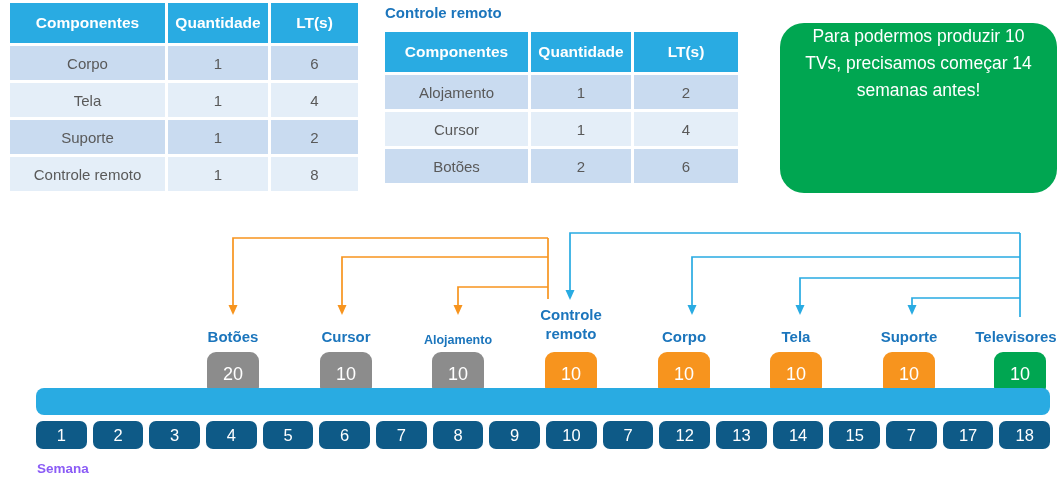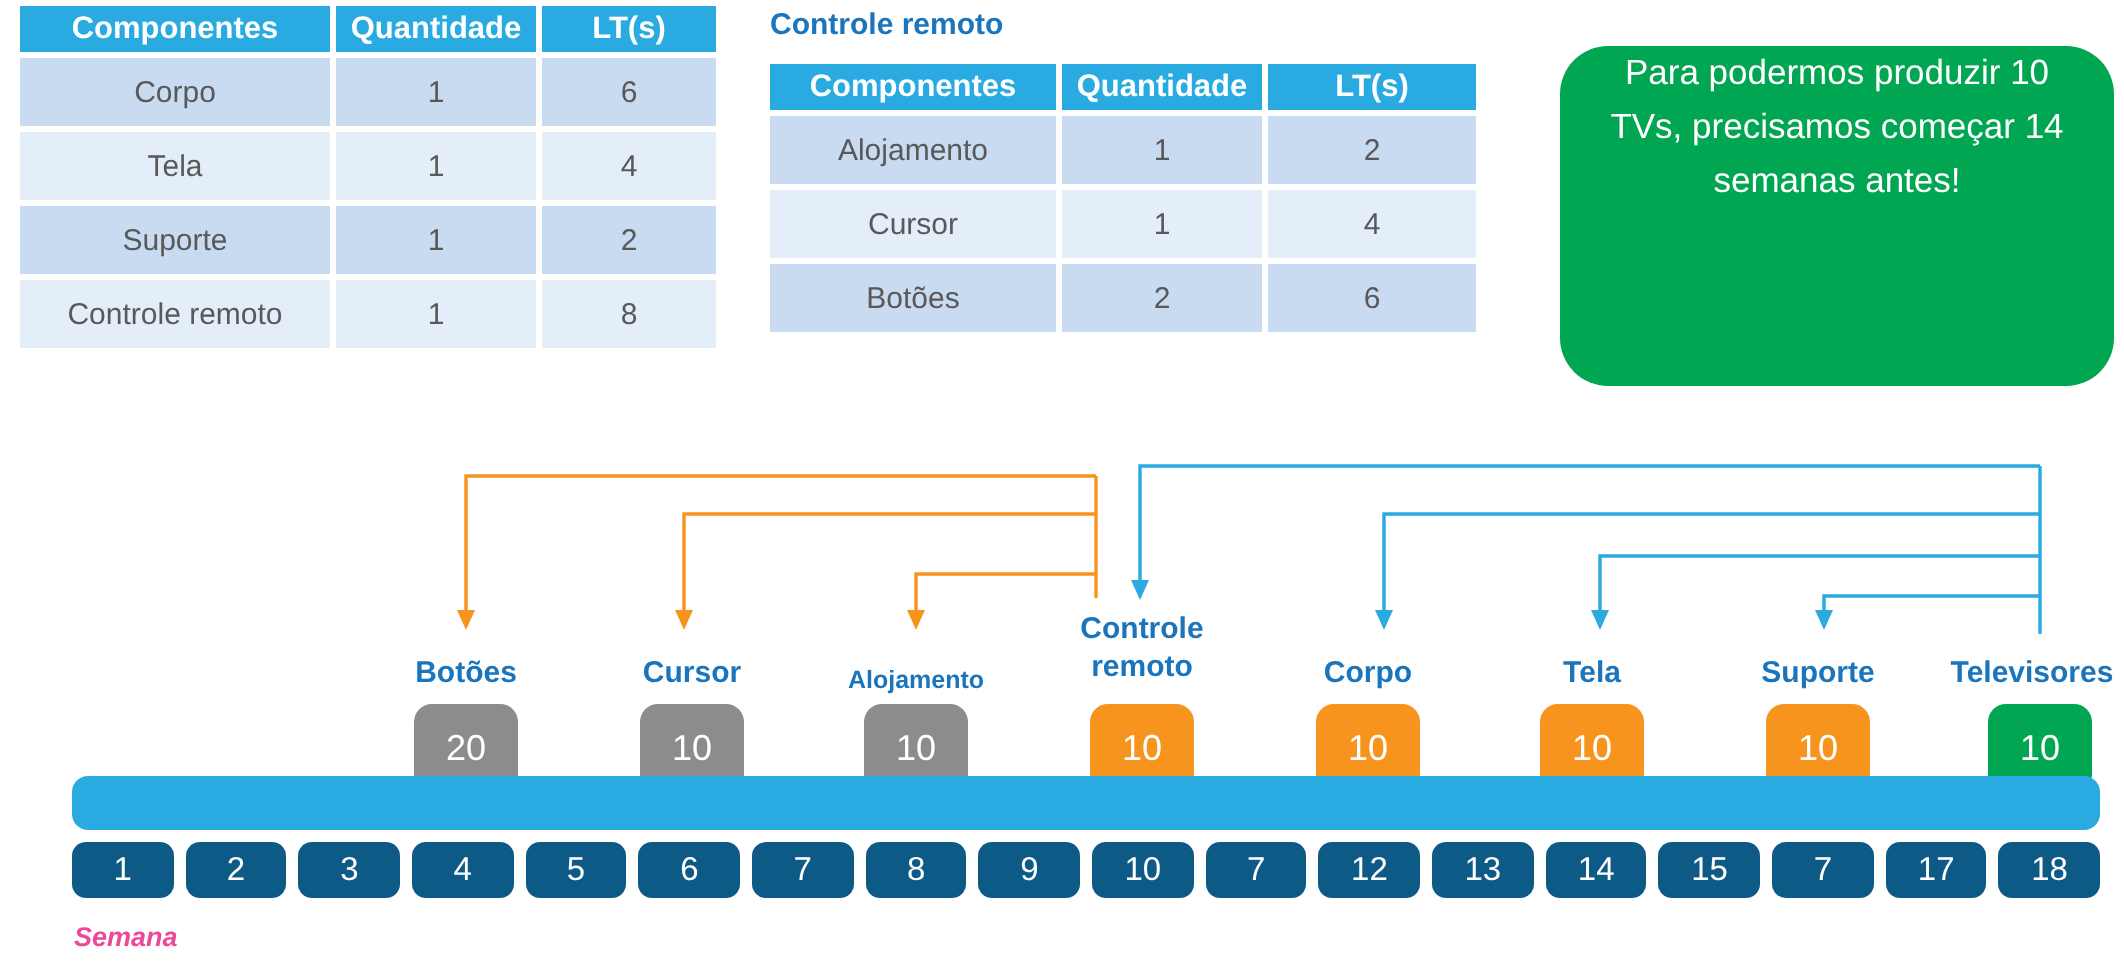--- a/index.html
+++ b/index.html
@@ -6,21 +6,21 @@
   body{font-family:"Liberation Sans","DejaVu Sans",sans-serif;}
   .canvas{position:relative;width:1062px;height:488px;background:#ffffff;overflow:hidden;}
 
   
   .tbl{position:absolute;top:3px;}
   .tbl h2{margin:0 0 10px 0;font-size:15px;line-height:19px;font-weight:700;color:#1B75BC;}
   .grid{display:grid;gap:3px;}
   .t1 .grid{grid-template-columns:155px 100px 87px;}
   .t2 .grid{grid-template-columns:143px 100px 104px;}
   .th{background:#29ABE2;color:#ffffff;font-weight:700;font-size:15.5px;
-      height:23px;display:flex;align-items:center;justify-content:center;}
+      height:40px;display:flex;align-items:center;justify-content:center;}
   .td{color:#595959;font-size:15px;height:34px;display:flex;align-items:center;justify-content:center;}
   .r-dark{background:#C9DBF0;}
   .r-light{background:#E4EEF8;}
 
   
   .callout{position:absolute;left:780px;top:23px;width:277px;height:170px;background:#00A651;
            border-radius:24px;display:flex;justify-content:center;
            color:#ffffff;font-size:17.5px;line-height:27px;text-align:center;padding:0 24px;box-sizing:border-box;}
 
   
@@ -39,21 +39,21 @@
          border-radius:9px;color:#ffffff;font-size:18px;display:flex;align-items:center;justify-content:center;}
   .c-gray{background:#8C8C8C;}
   .c-orange{background:#F7941E;}
   .c-green{background:#00A651;}
 
   
   .timebar{position:absolute;left:36px;top:388px;width:1014px;height:27px;background:#29ABE2;border-radius:8px;}
   .weeks{position:absolute;left:36px;top:421px;width:1014px;height:28px;display:flex;gap:6px;}
   .wk{flex:1;background:#0E5A87;border-radius:7px;color:#ffffff;font-size:16.5px;
       display:flex;align-items:center;justify-content:center;}
-  .semana{position:absolute;left:37px;top:461px;color:#ec4899;font-weight:700;font-size:13.5px;font-style:italic;}
+  .semana{position:absolute;left:37px;top:461px;color:#8b5cf6;font-weight:700;font-size:13.5px;}
 </style>
 </head>
 <body>
 
 <div class="canvas">
 
   <section class="tbl t1" style="left:10px;">
     <div class="grid">
       <div class="th">Componentes</div>
       <div class="th">Quantidade</div>

